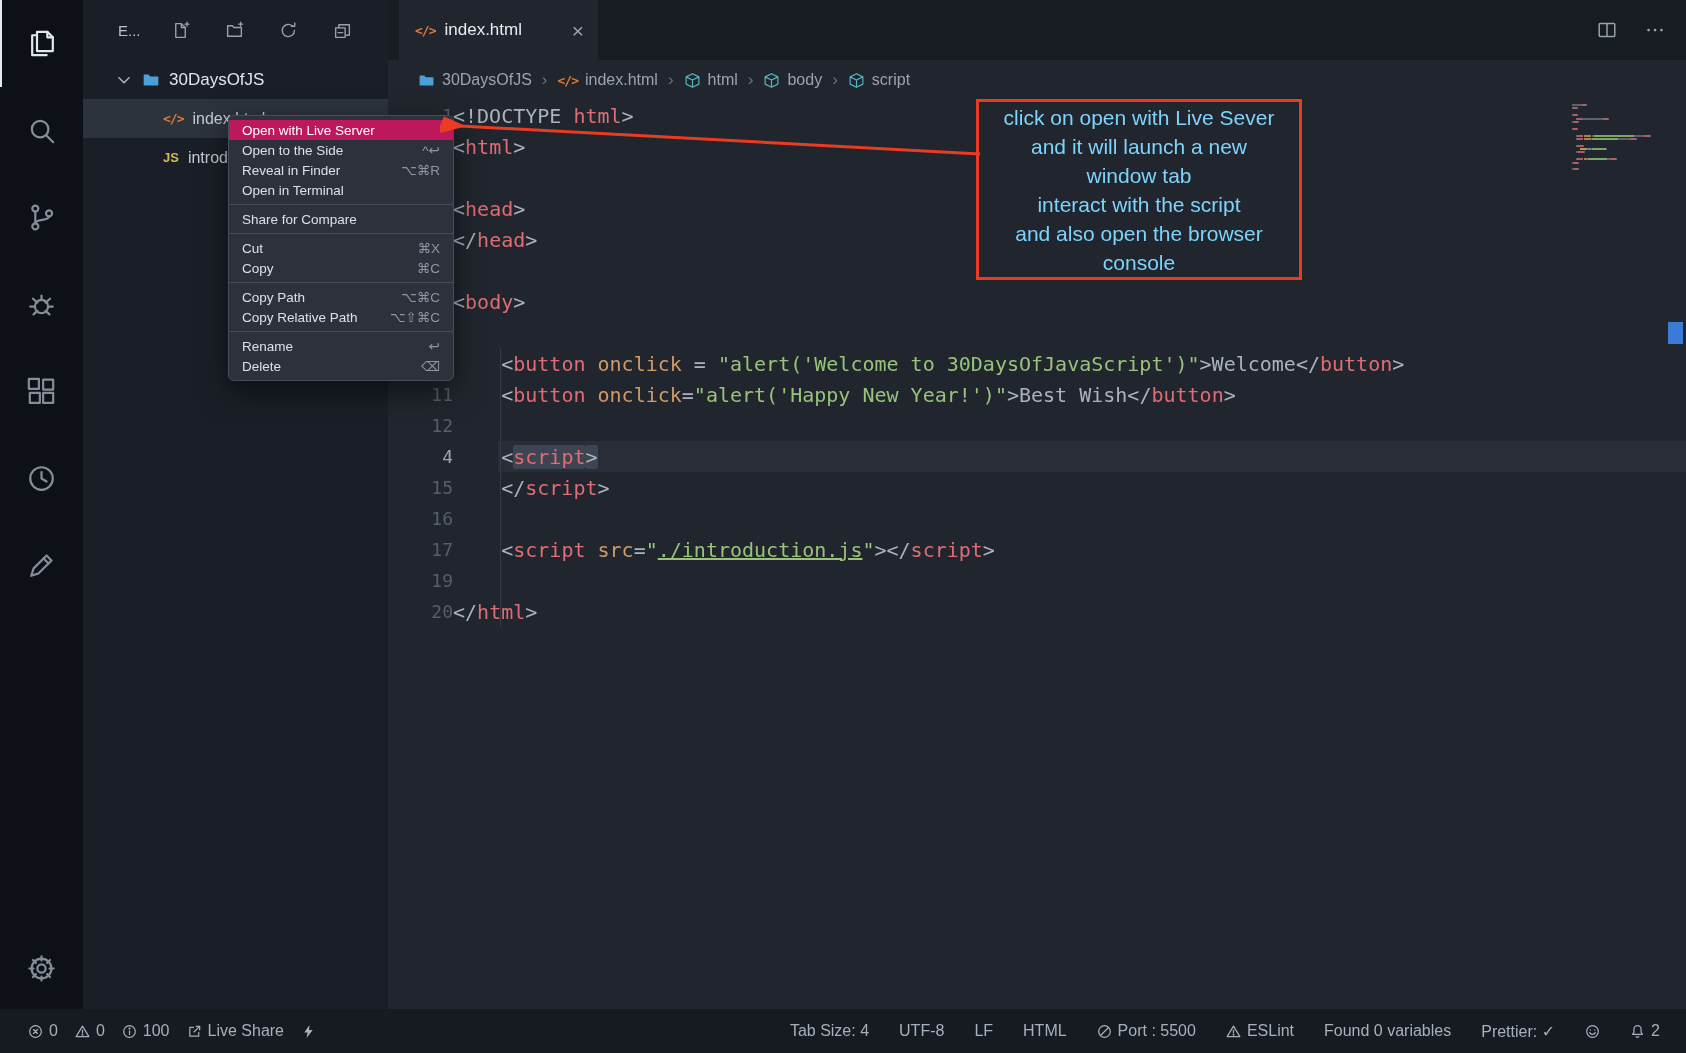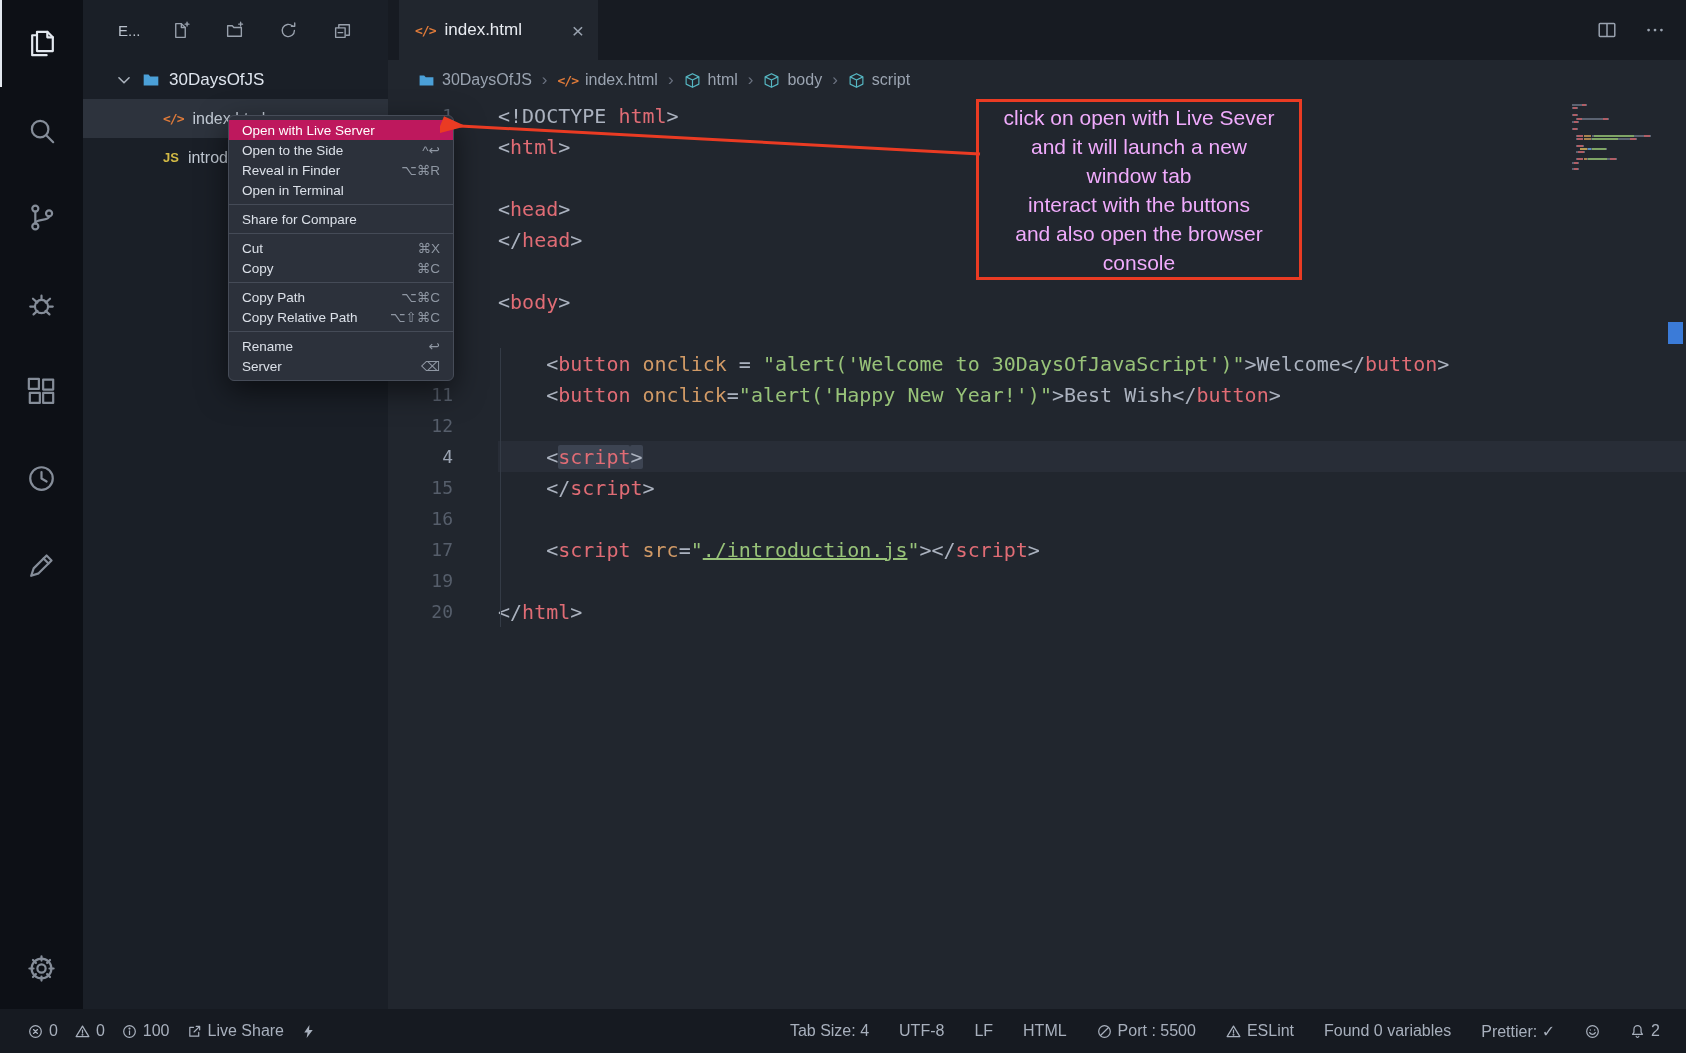--- a/index.html
+++ b/index.html
@@ -51,21 +51,21 @@
   .bc-item{display:inline-flex;align-items:center;gap:7px;cursor:pointer}
   .bc-sep{color:#6b7280;font-size:17px;padding:0 2px}
   .breadcrumb svg{width:17px;height:17px}
 
   
   .editor{flex:1;position:relative;overflow:hidden;background:#21262e}
   .code-line{height:31px;display:flex;align-items:center;white-space:pre;position:relative}
   .code-line.current{background:linear-gradient(to right,transparent 110px,#282d37 110px)}
   .ln{width:65px;text-align:right;font:18px "DejaVu Sans Mono",monospace;color:#565e6b;flex:none}
   .code-line.current .ln{color:#9aa3b1}
-  .code-text{margin-left:45px;font:20px "DejaVu Sans Mono",monospace}
+  .code-text{font:20px "DejaVu Sans Mono",monospace}
   .seg.pln{color:#abb2bf}
   .seg.tag{color:#e06c75}
   .seg.attr{color:#d19a66}
   .seg.str{color:#98c379}
   .seg.obj{color:#e5c07b}
   .seg.fn{color:#61afef}
   .seg.lnk{color:#98c379;text-decoration:underline}
   .seg.hl{background:#3d4452;border-radius:2px}
   .indent-guide{position:absolute;left:112px;top:248px;width:1px;height:279px;background:#343b46}
 
@@ -599,31 +599,31 @@
     <div class="menu-item">
       <span class="mi-label">Copy Relative Path</span>
       <span class="mi-key">⌥⇧⌘C</span>
     </div>
     <div class="menu-sep"></div>
     <div class="menu-item">
       <span class="mi-label">Rename</span>
       <span class="mi-key">↩</span>
     </div>
     <div class="menu-item">
-      <span class="mi-label">Server</span>
+      <span class="mi-label">Delete</span>
       <span class="mi-key">⌫</span>
     </div>
   </div>
 
-<div class="annotation" id="annotation" style="border: 3px solid rgb(234, 59, 35); color: #f0abfc;">
+<div class="annotation" id="annotation" style="border: 3px solid rgb(234, 59, 35); color: #7dd3fc;">
   <div id="annot-lines">
       <div class="annot-line">click on open with Live Sever</div>
       <div class="annot-line">and it will launch a new</div>
       <div class="annot-line">window tab</div>
-      <div class="annot-line">interact with the buttons</div>
+      <div class="annot-line">interact with the script</div>
       <div class="annot-line">and also open the browser</div>
       <div class="annot-line">console</div>
     </div>
 </div>
 
 <svg class="arrow" width="560" height="80" viewBox="0 0 560 80">
   <defs>
     <marker id="ah" markerWidth="12" markerHeight="10" refX="2" refY="3" orient="auto" markerUnits="strokeWidth">
       <path d="M0,3 L9.5,0 L7.5,6 Z" fill="#ea3b23"></path>
     </marker>

